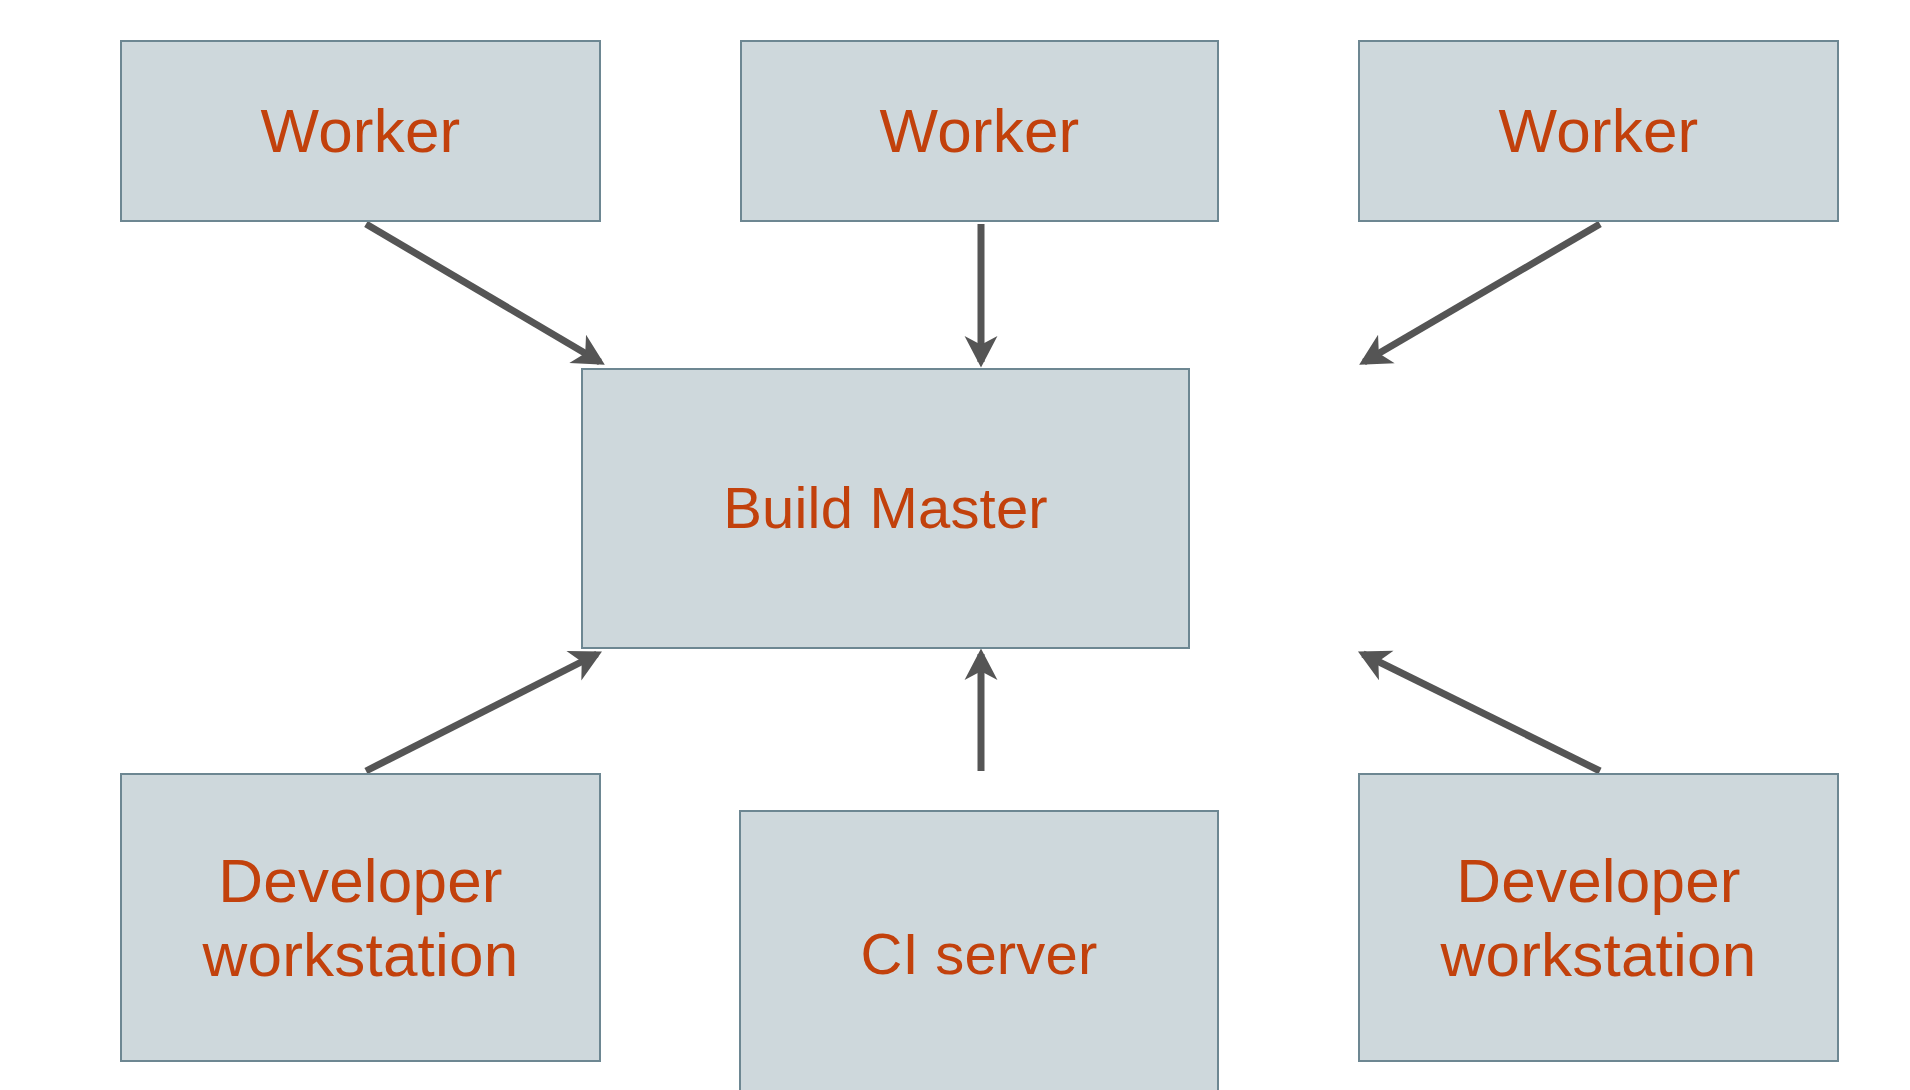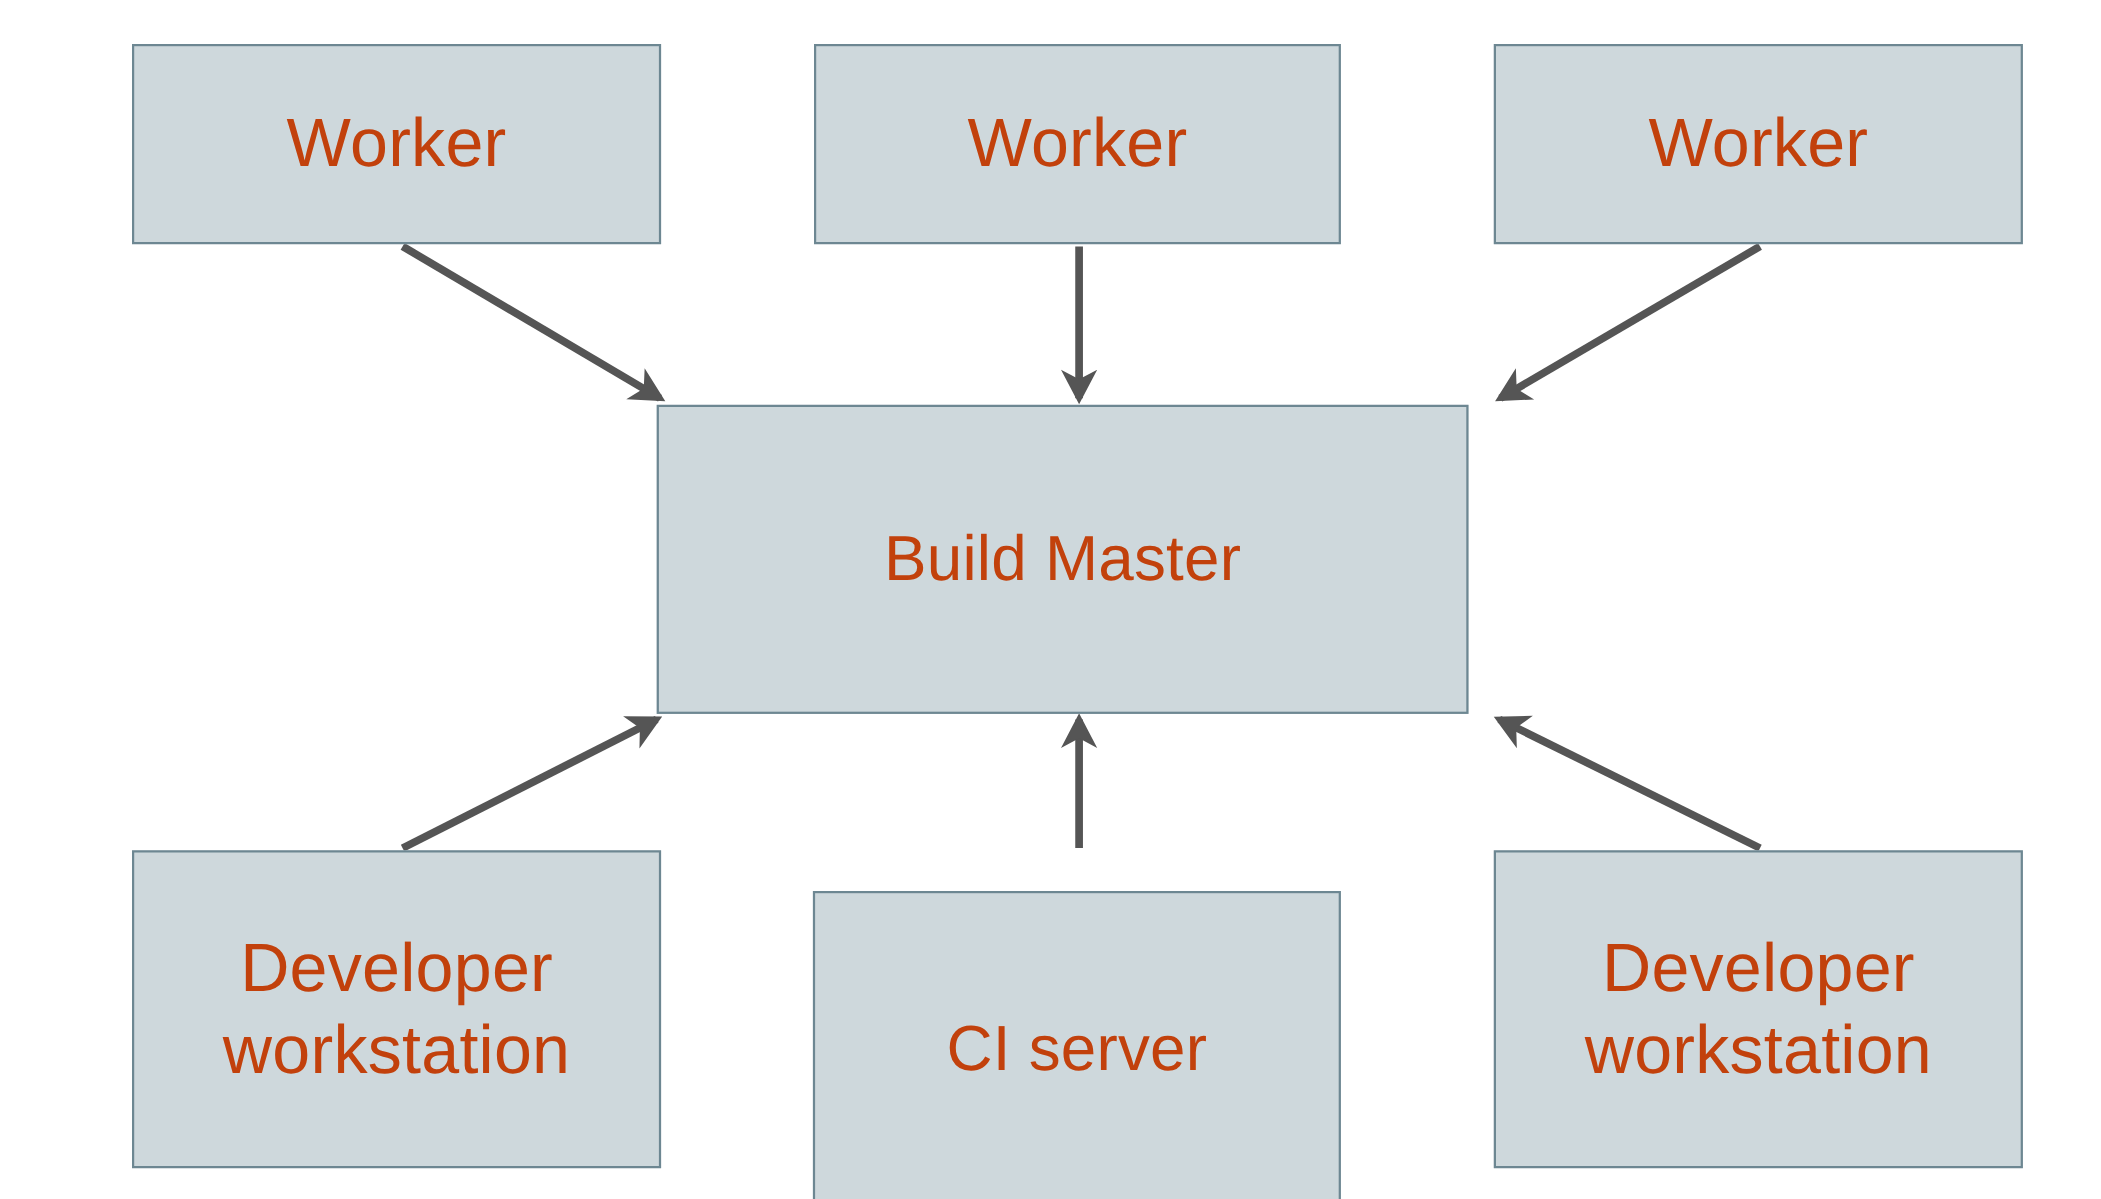--- a/index.html
+++ b/index.html
@@ -48,21 +48,21 @@
   }
   
   #node-worker-1 { left: 120px; top: 40px;  width: 481px; height: 182px; }
   #node-worker-2 { left: 740px; top: 40px;  width: 479px; height: 182px; }
   #node-worker-3 { left: 1358px; top: 40px; width: 481px; height: 182px; }
   #node-worker-1 .node-label,
   #node-worker-2 .node-label,
   #node-worker-3 .node-label { font-size: 62px; }
 
   
-  #node-build-master { left: 597px; top: 368px; width: 738px; height: 281px; }
+  #node-build-master { left: 581px; top: 368px; width: 609px; height: 281px; }
   #node-build-master .node-label { font-size: 58px; }
 
   
   #node-dev-workstation-left  { left: 120px;  top: 773px; width: 481px; height: 289px; }
   #node-ci-server             { left: 739px;  top: 810px; width: 480px; height: 289px; }
   #node-dev-workstation-right { left: 1358px; top: 773px; width: 481px; height: 289px; }
   #node-dev-workstation-left .node-label,
   #node-dev-workstation-right .node-label { font-size: 62px; }
   #node-ci-server .node-label { font-size: 58px; }
 </style>

